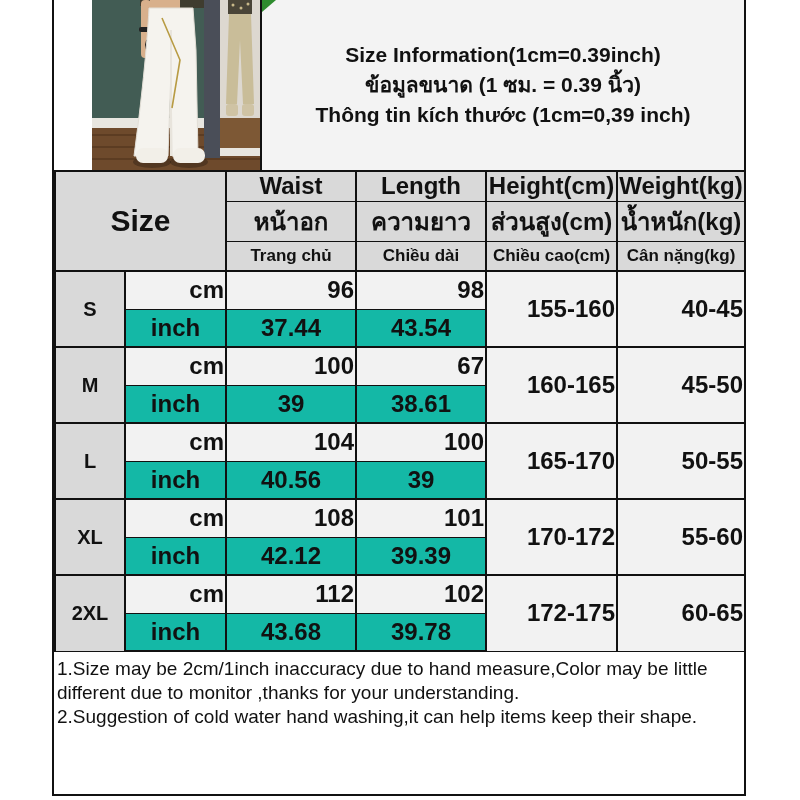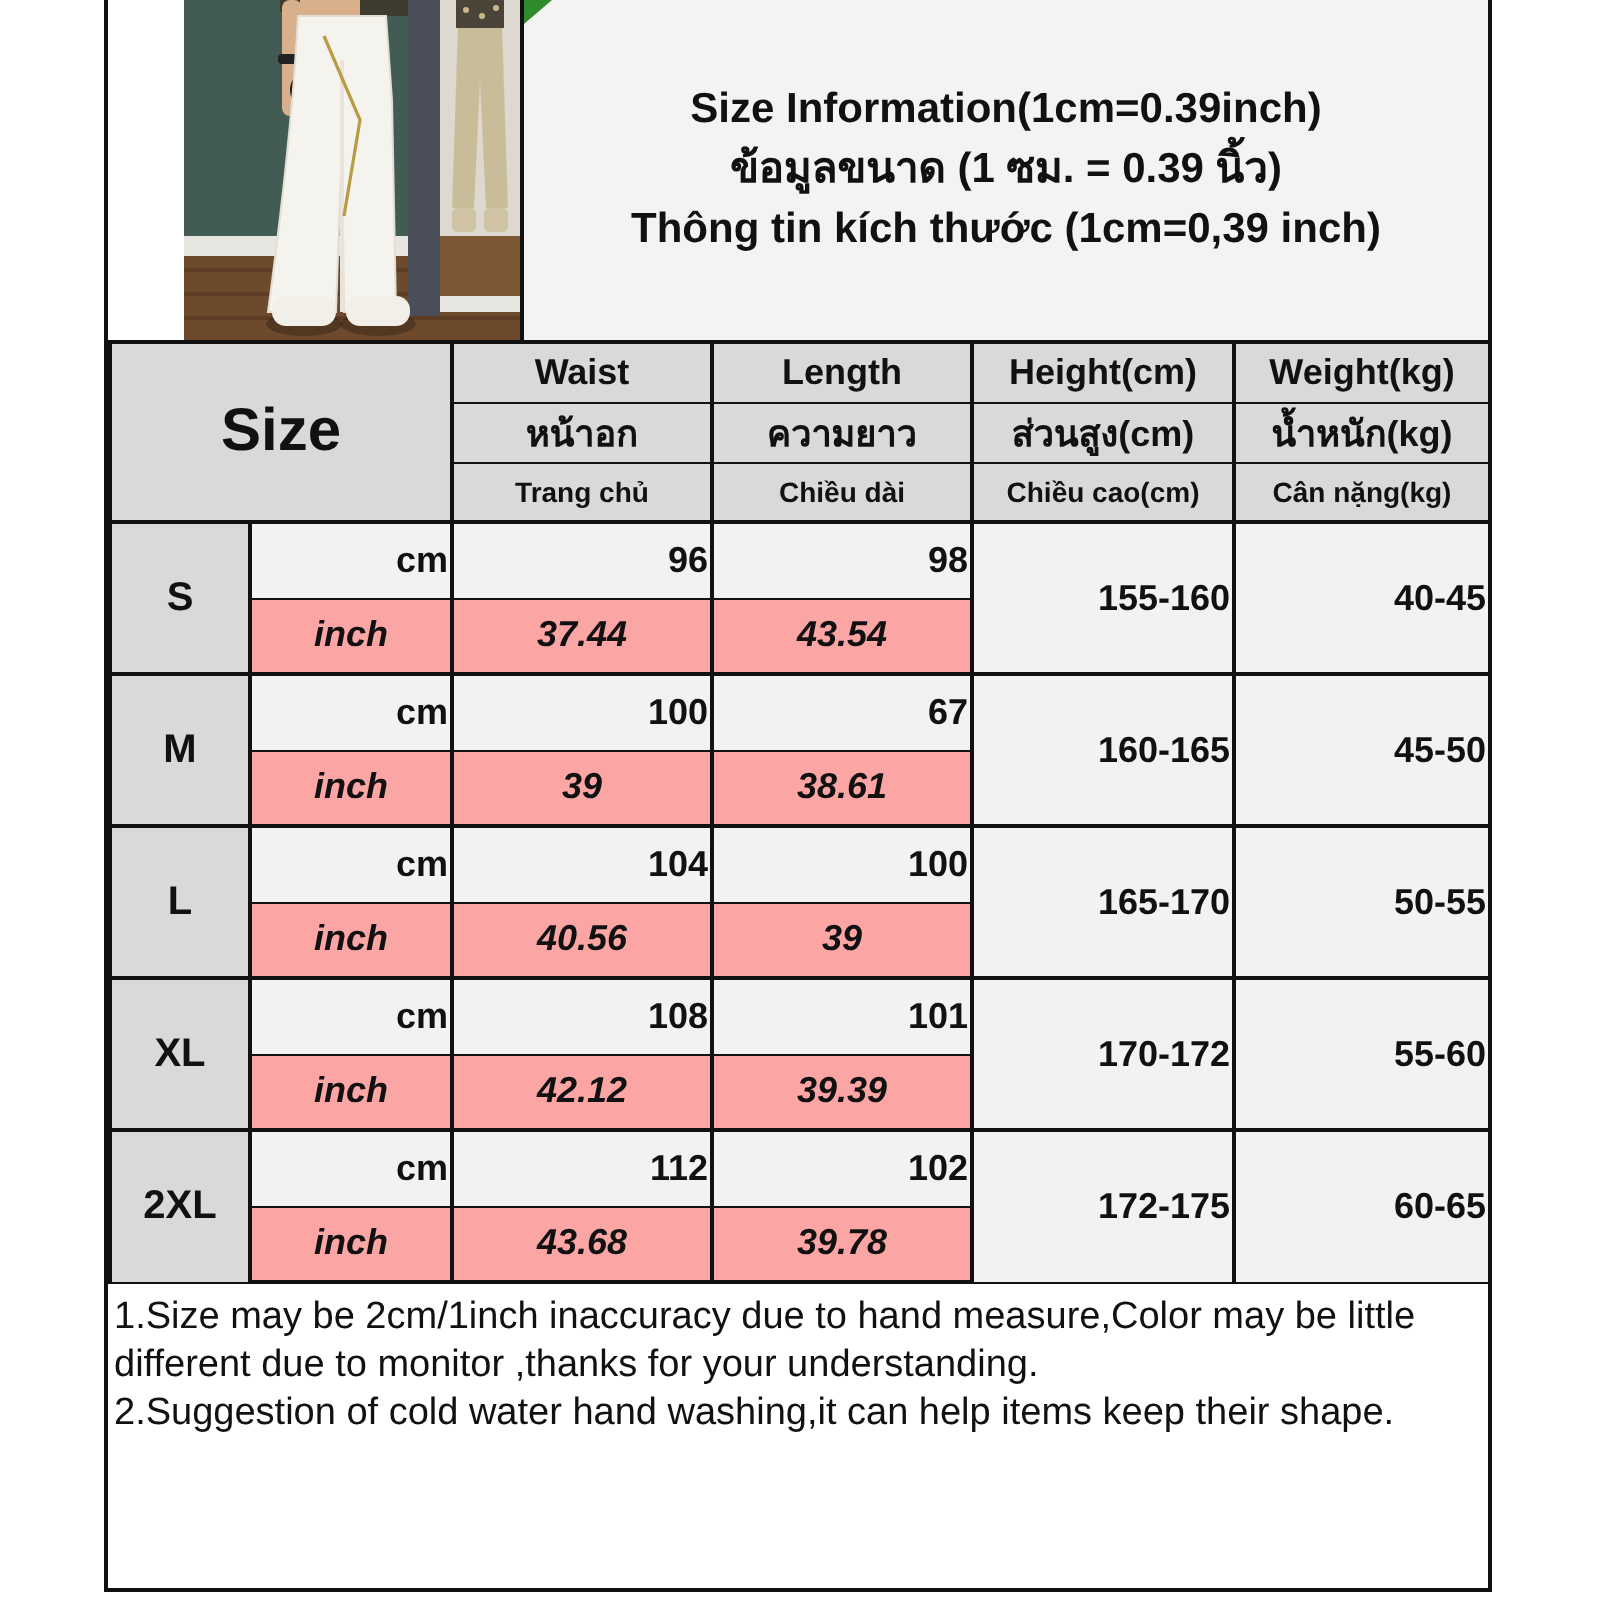--- a/index.html
+++ b/index.html
@@ -15,33 +15,33 @@
   .photo-cell{ width:170px; flex:0 0 170px; border-right:2px solid #111; position:relative; overflow:hidden; background:#e9e7e3; }
   .title-cell{ flex:1; background:#f3f3f3; position:relative;
     display:flex; flex-direction:column; align-items:center; justify-content:center; gap:6px; }
   .flag{ position:absolute; top:0; left:0; width:0; height:0;
     border-top:12px solid #2e8b2e; border-right:14px solid transparent; }
   .title-en,.title-th,.title-vi{ font-weight:bold; font-size:21px; line-height:1.15; text-align:center; }
   
   table.size-table{ width:100%; border-collapse:collapse; table-layout:fixed; flex:0 0 auto; }
   .size-table th,.size-table td{
     border:1px solid #111; border-left-width:2px; border-right-width:2px;
-    text-align:center; vertical-align:middle; font-weight:bold; font-size:18px;
+    text-align:center; vertical-align:middle; font-weight:bold; font-size:24px;
     overflow:hidden; white-space:nowrap; padding:0 1px;
   }
   .size-table thead tr{ height:30px; }
   .size-table tbody tr{ height:38px; }
   .size-table thead th{ background:#d9d9d9; }
   .size-table tr.r-en th{ border-top-width:2px; }
-  .size-table tr.r-vi th{ font-size:14px; }
+  .size-table tr.r-vi th{ font-size:17px; }
   th.size-head{ background:#d9d9d9; font-size:30px; }
   th.size-label{ background:#d9d9d9; font-size:20px; }
   tr.cm-row td{ background:#f2f2f2; border-top-width:2px;text-align:right; }
   tr.cm-row th{ border-top-width:2px; }
-  tr.inch-row td{ background:#fca5a5;font-style:italic; }
+  tr.inch-row td{ background:#14b8a6; }
   tr.last-row td, tr.last-row th{ border-bottom-width:2px; }
   td.mergecell{ background:#f2f2f2; }
   
   .attention{ flex:1; background:#fff; padding:5px 4px 0 3px; font-size:19px; line-height:1.26; }
   .attention p{ font-weight:normal; }
 </style>
 </head>
 <body>
 
 <div class="sheet">

